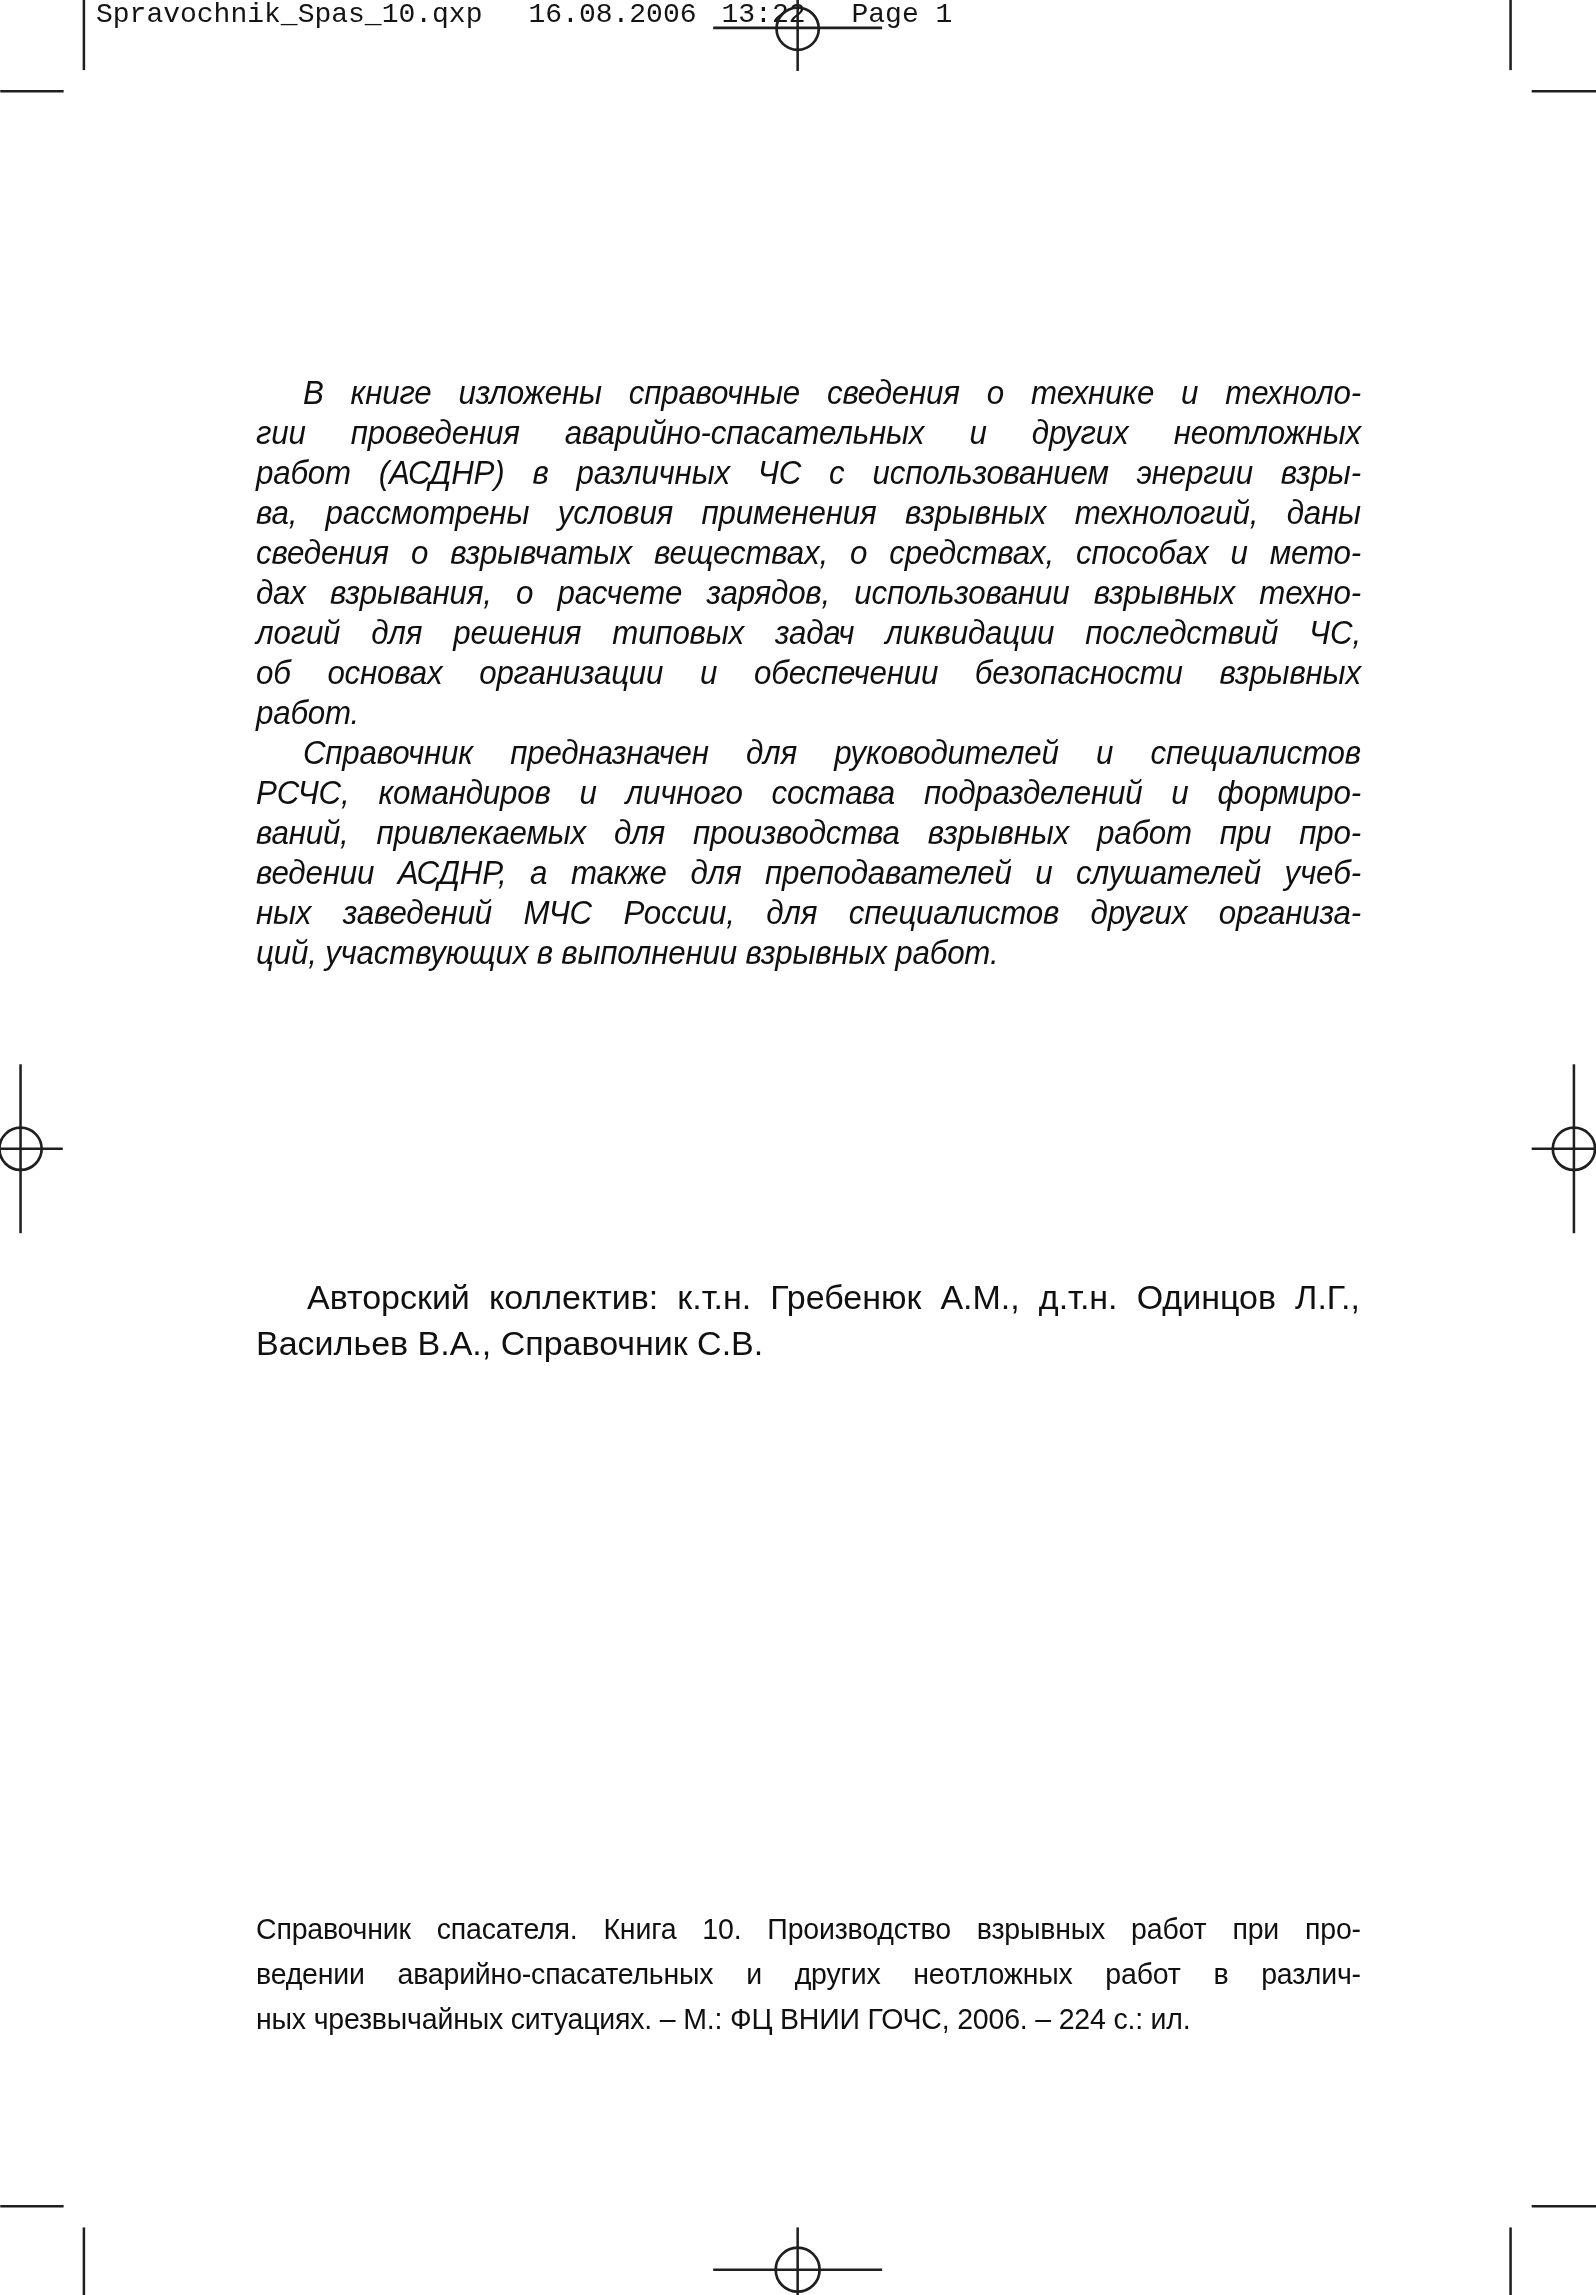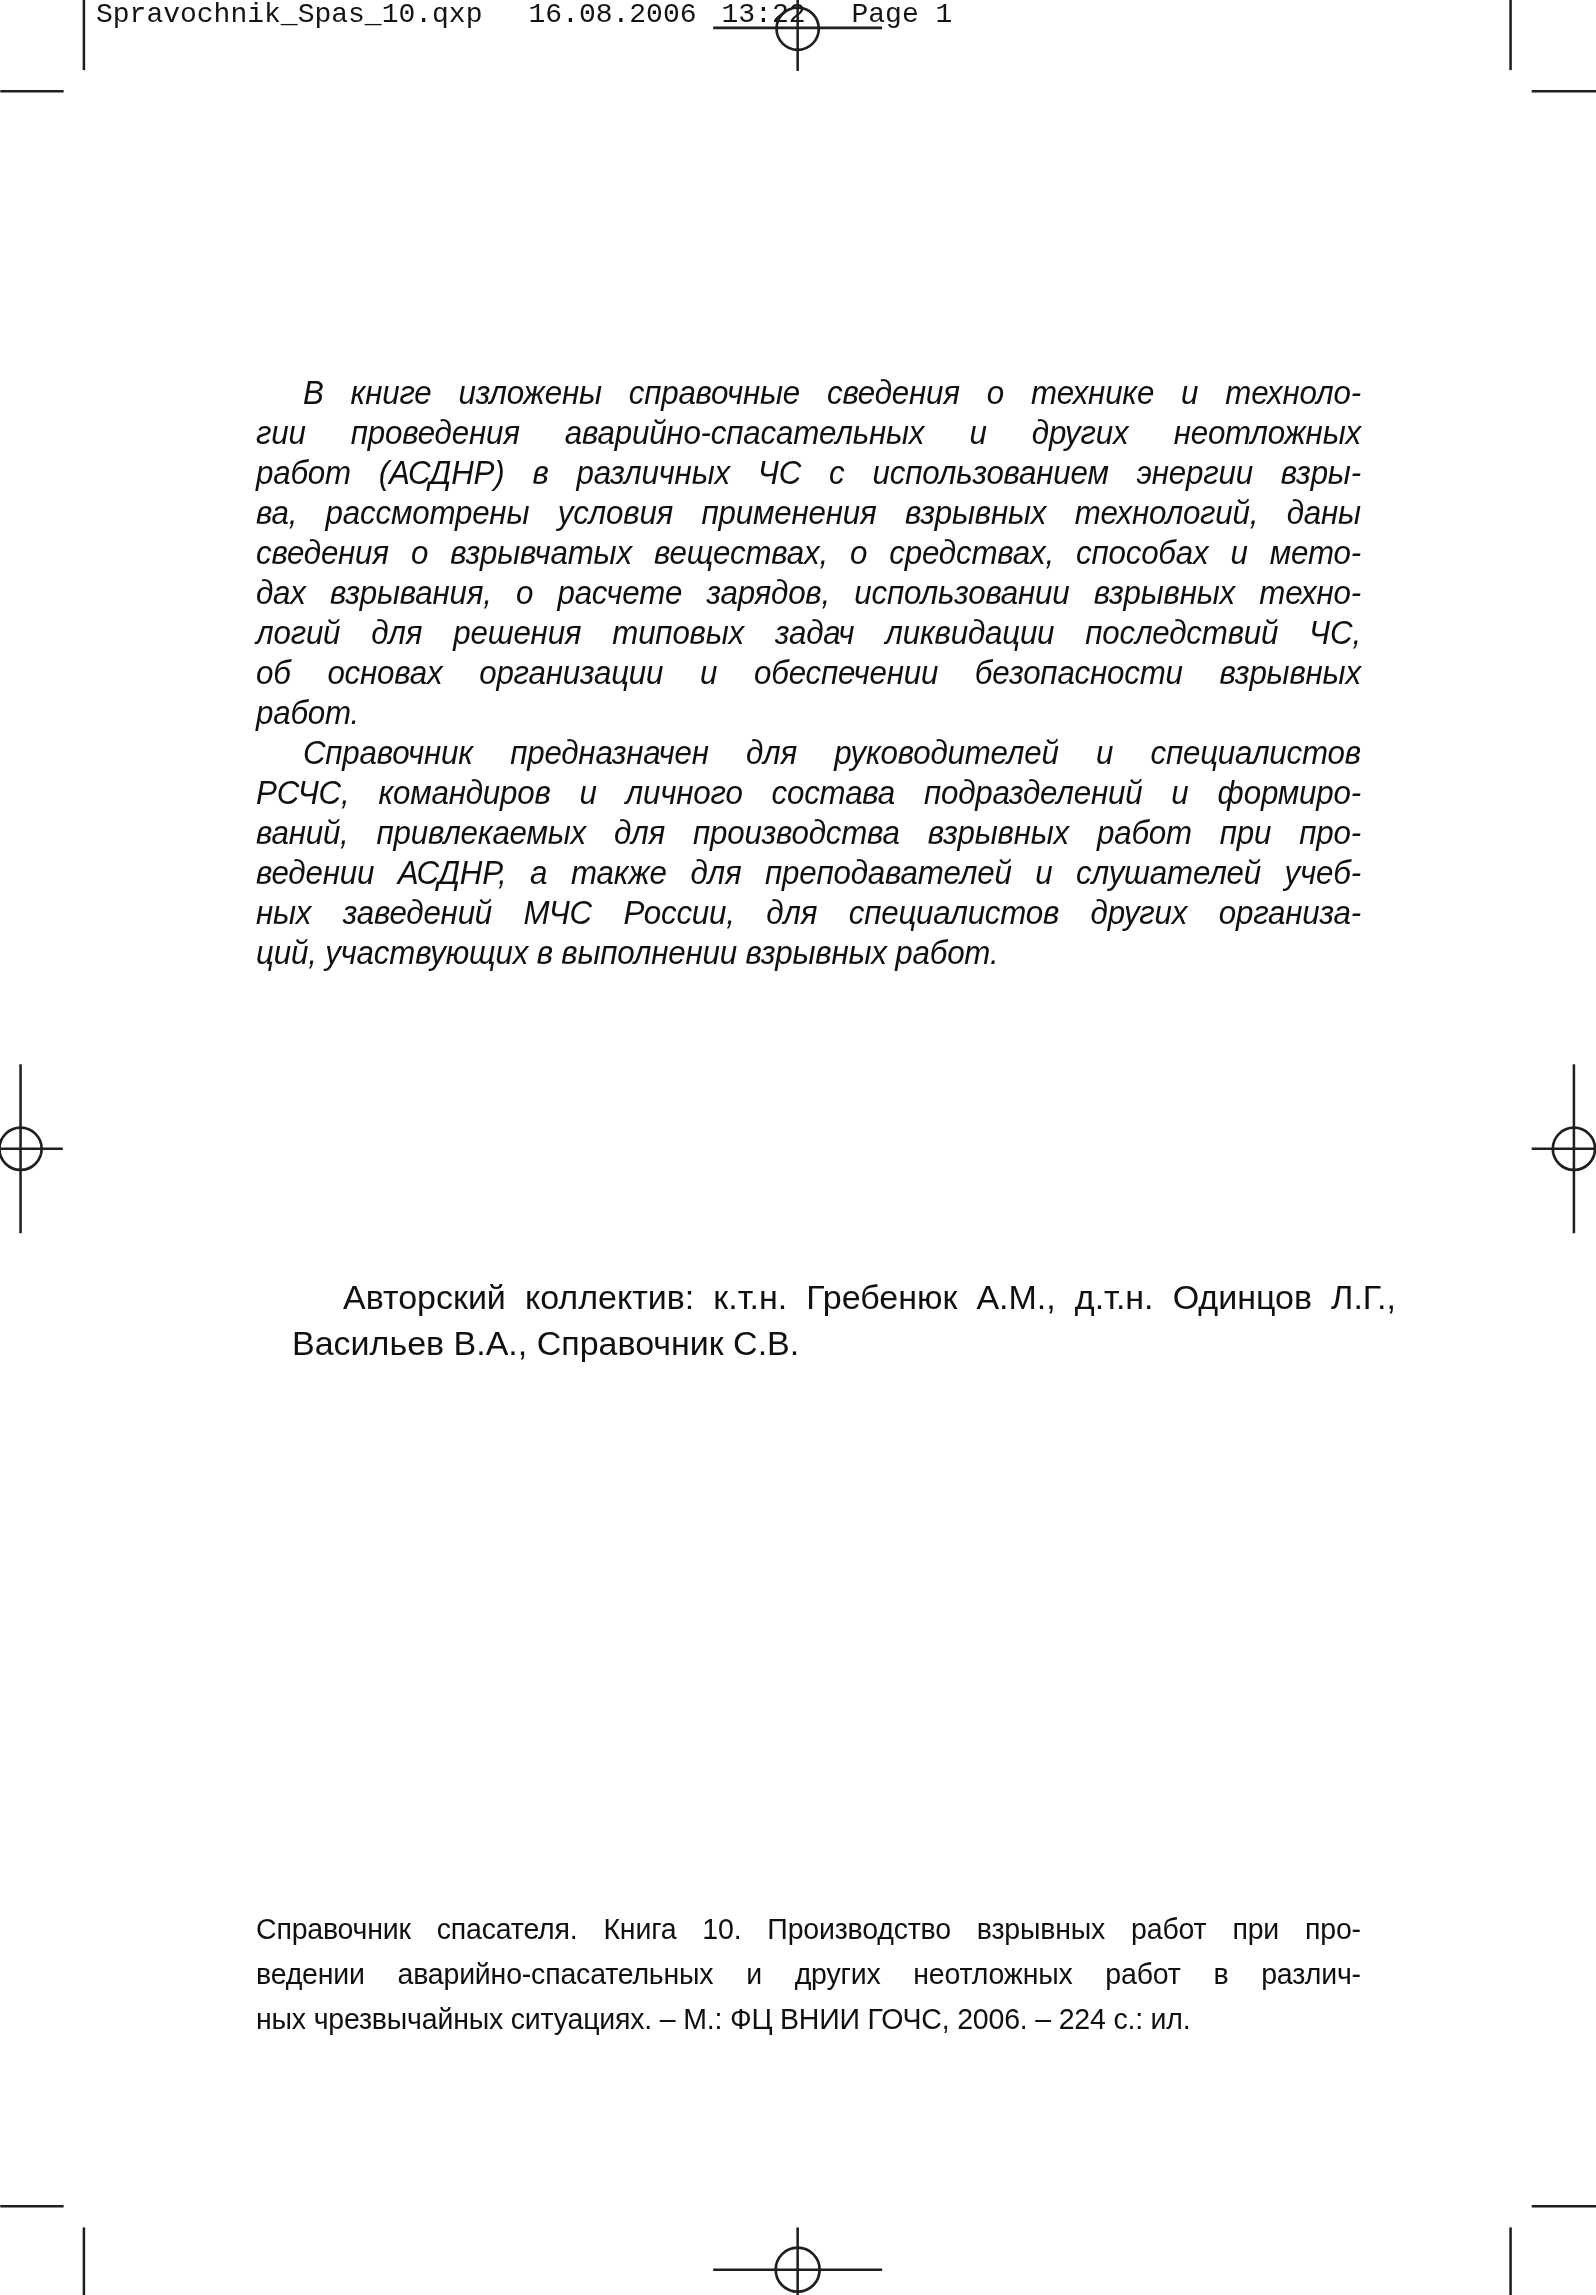--- a/index.html
+++ b/index.html
@@ -37,21 +37,20 @@
   }
   .jline{text-align:justify;text-align-last:justify;}
   .lastline{text-align:left;text-align-last:left;}
   .indent{padding-left:51px;}
   
   #authors{
     position:absolute;left:256px;top:1274px;
     width:1104px;
     font-size:34px;line-height:46px;
     color:#101010;
-    margin-left:36px;
   }
   
   #imprint{
     position:absolute;left:256px;top:1906px;
     width:1163px;
     transform:scaleX(0.95);transform-origin:left top;
     font-size:30px;line-height:45px;
     letter-spacing:-0.2px;
     color:#101010;
   }

